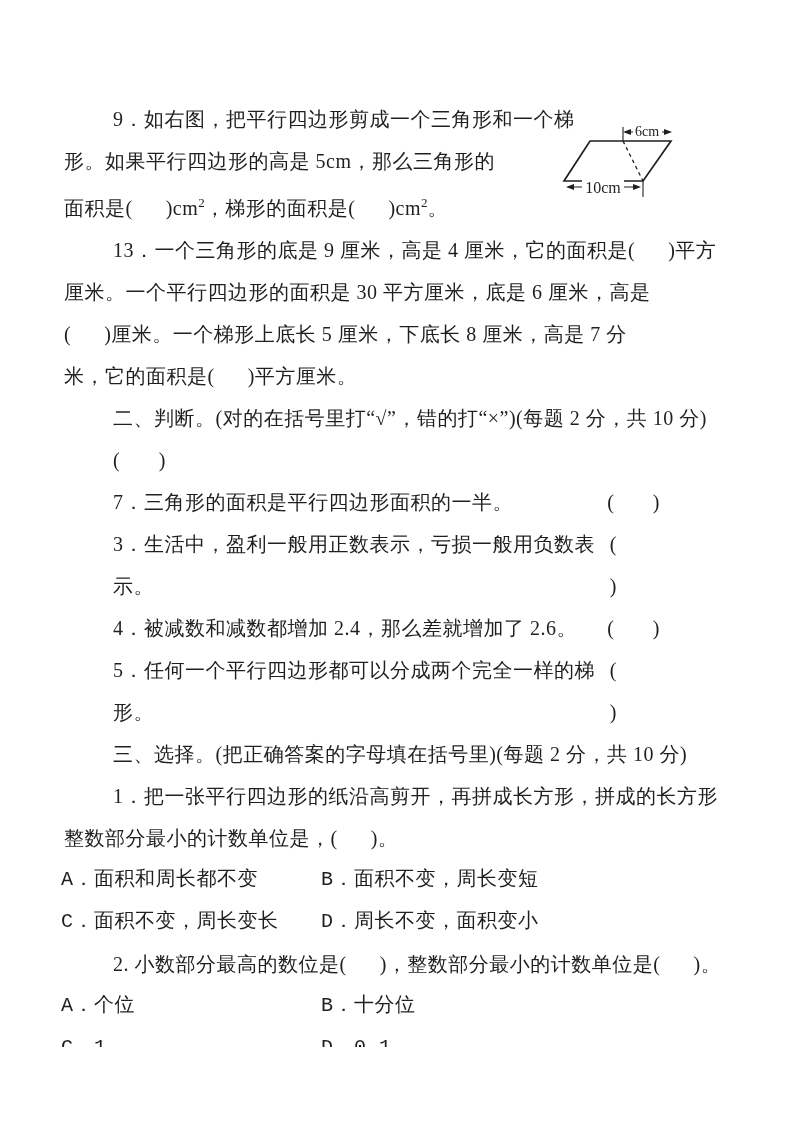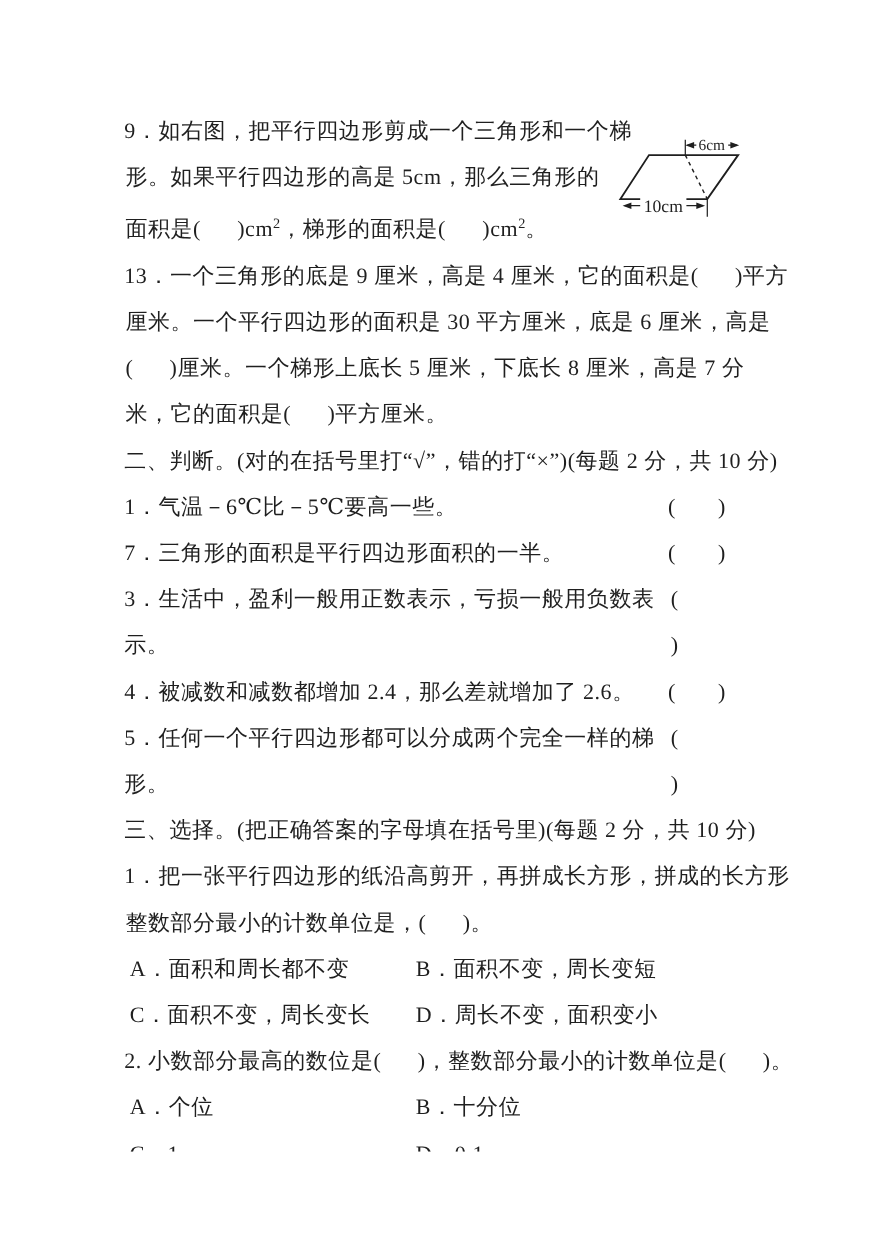--- a/index.html
+++ b/index.html
@@ -18,28 +18,28 @@
     top: 98px;
     left: 0;
     right: 0;
   }
   .line {
     line-height: 42px;
     white-space: pre-wrap;
     letter-spacing: 0.5px;
   }
   .n  { padding-left: 113px; }   
-  .c  { padding-left: 114px; }   
+  .c  { padding-left: 64px; }   
   .judge {
     display: flex;
     justify-content: space-between;
     padding-left: 113px;
     padding-right: 133px;
   }
-  .opts { padding-left: 118px; }
+  .opts { padding-left: 61px; font-family: Liberation Mono, monospace; }
   .opt1 { display: inline-block; width: 260px; }
   sup { font-size: 13px; letter-spacing: 0; }
   .diagram {
     position: absolute;
     left: 556px;
     top: 119px;
   }
   .diagram text {
     font-family: "Liberation Serif", "DejaVu Serif", serif;
     fill: #1f1f1f;
@@ -56,21 +56,21 @@
     <div class="line c">形。如果平行四边形的高是 5cm，那么三角形的</div>
     <div class="line c"><span>面积是(      )cm</span><sup>2</sup><span>，梯形的面积是(      )cm</span><sup>2</sup><span>。</span></div>
 
     <div class="line n">13．一个三角形的底是 9 厘米，高是 4 厘米，它的面积是(      )平方</div>
     <div class="line c">厘米。一个平行四边形的面积是 30 平方厘米，底是 6 厘米，高是</div>
     <div class="line c">(      )厘米。一个梯形上底长 5 厘米，下底长 8 厘米，高是 7 分</div>
     <div class="line c">米，它的面积是(      )平方厘米。</div>
 
     <div class="line n">二、判断。(对的在括号里打“√”，错的打“×”)(每题 2 分，共 10 分)</div>
 
-    <div class="line judge"><span>1．气温－6℃比－5℃要高一些。</span><span>(       )</span></div>
+    <div class="line judge"><span>(       )</span></div>
     <div class="line judge"><span>7．三角形的面积是平行四边形面积的一半。</span><span>(       )</span></div>
     <div class="line judge"><span>3．生活中，盈利一般用正数表示，亏损一般用负数表示。</span><span>(       )</span></div>
     <div class="line judge"><span>4．被减数和减数都增加 2.4，那么差就增加了 2.6。</span><span>(       )</span></div>
     <div class="line judge"><span>5．任何一个平行四边形都可以分成两个完全一样的梯形。</span><span>(       )</span></div>
 
     <div class="line n">三、选择。(把正确答案的字母填在括号里)(每题 2 分，共 10 分)</div>
 
     <div class="line n">1．把一张平行四边形的纸沿高剪开，再拼成长方形，拼成的长方形</div>
     <div class="line c">整数部分最小的计数单位是，(      )。</div>
     <div class="line opts"><span class="opt1">A．面积和周长都不变</span><span>B．面积不变，周长变短</span></div>

